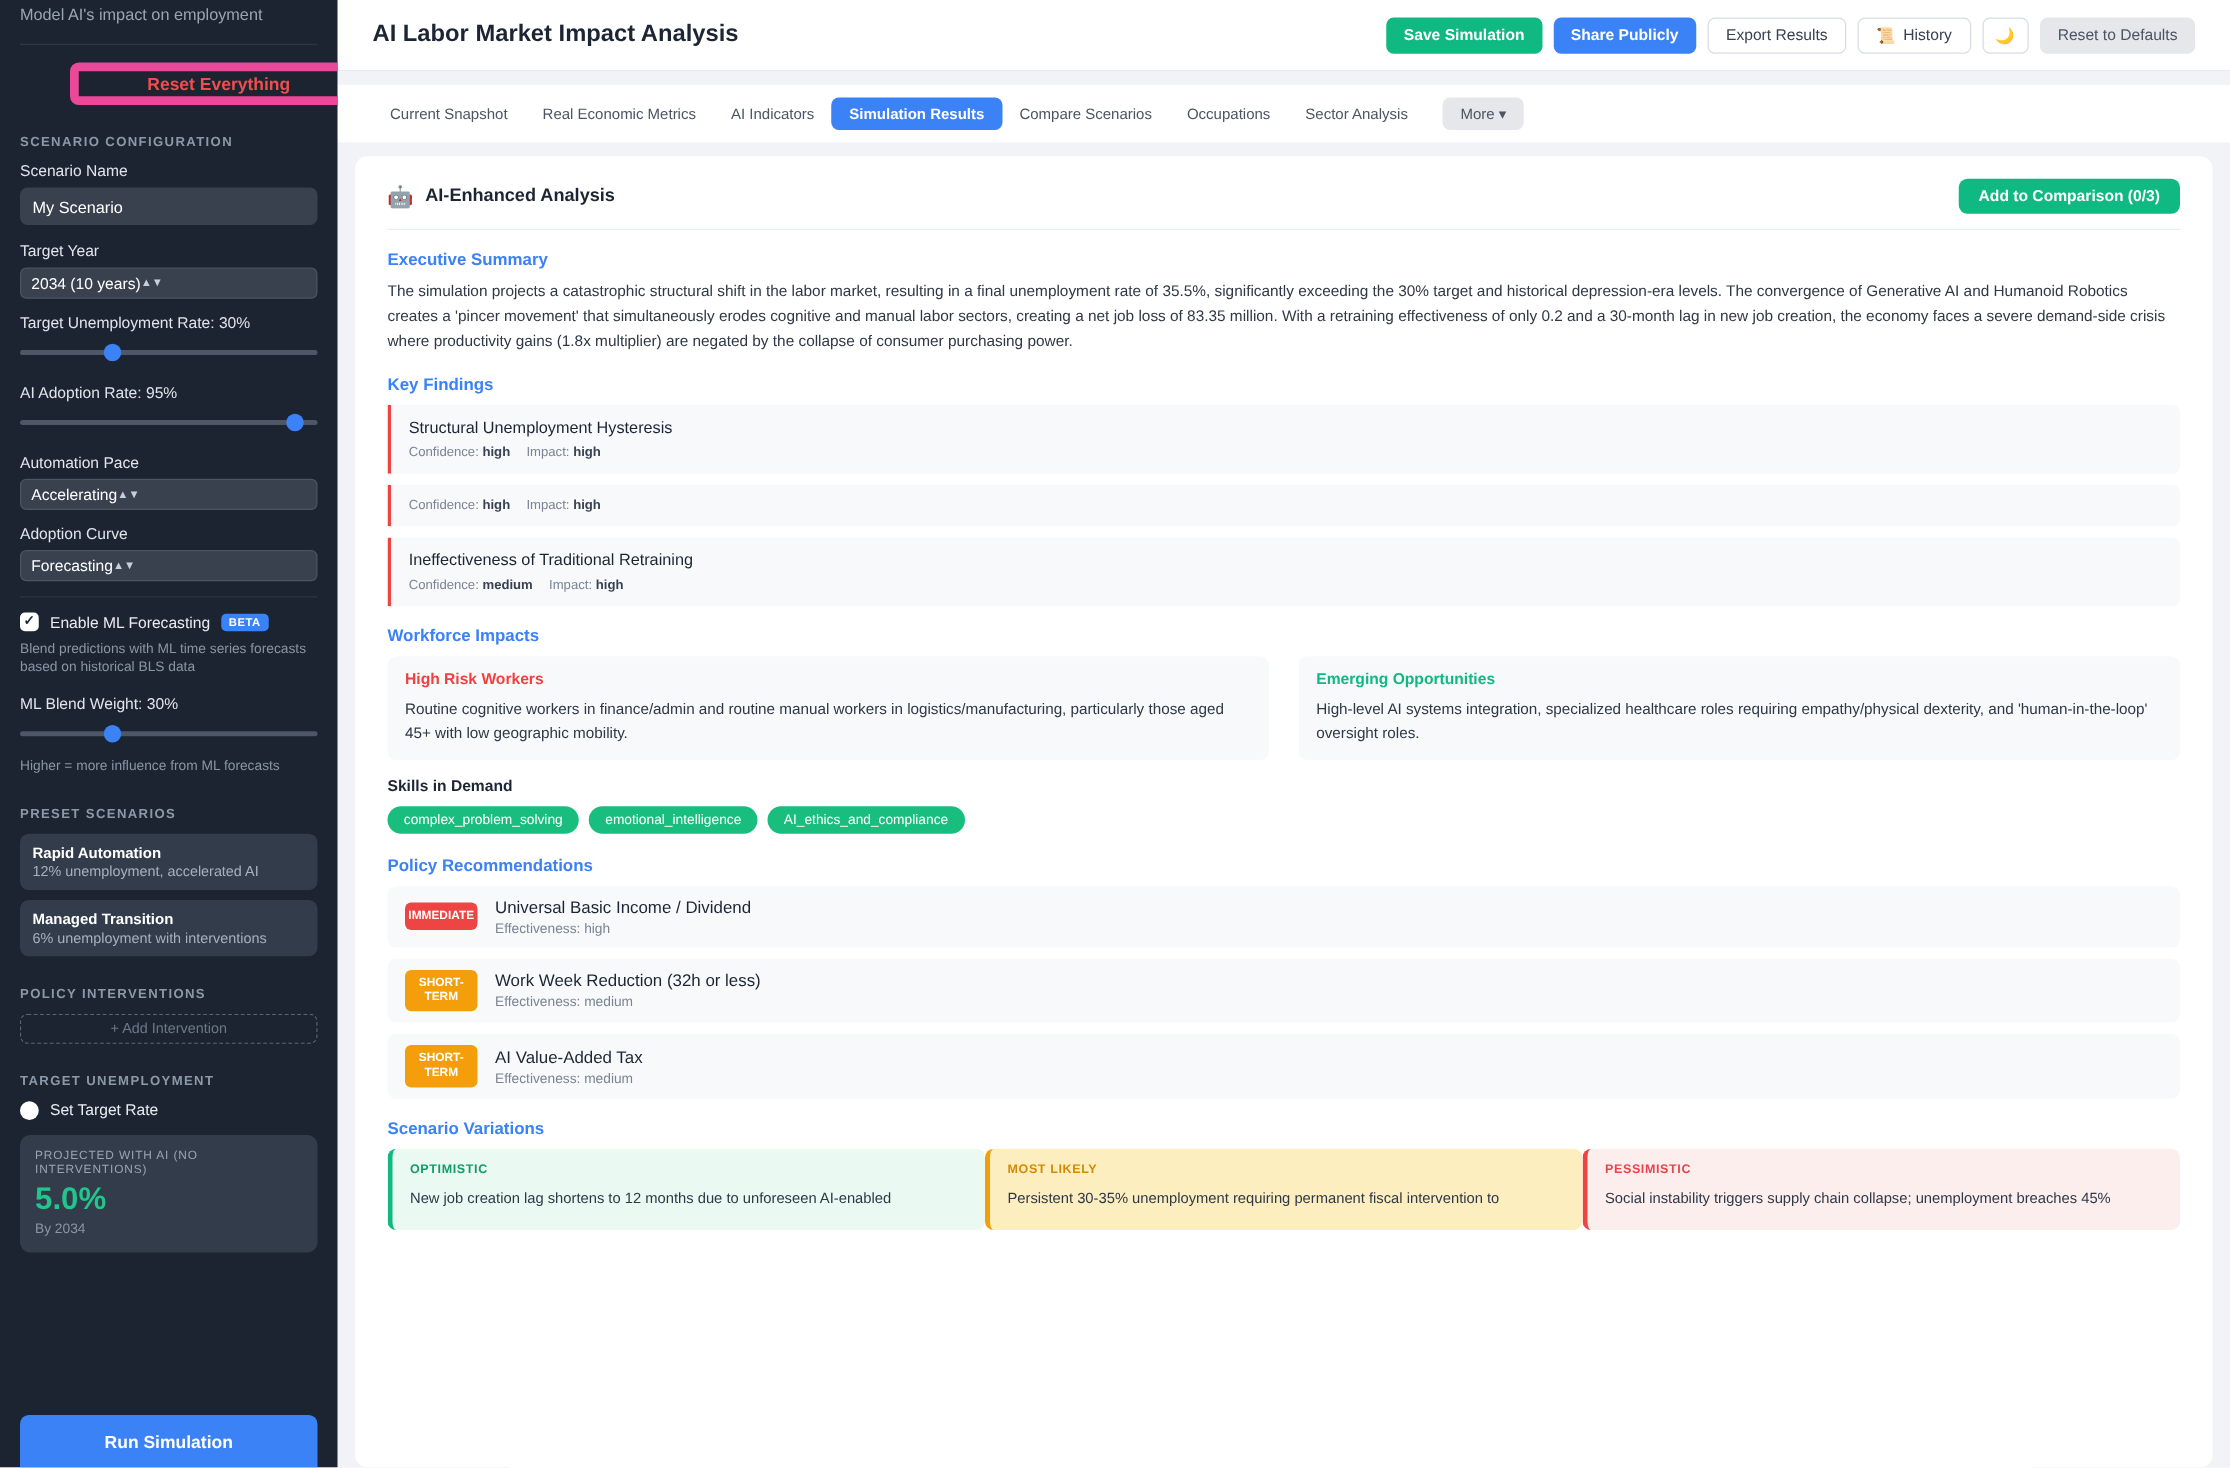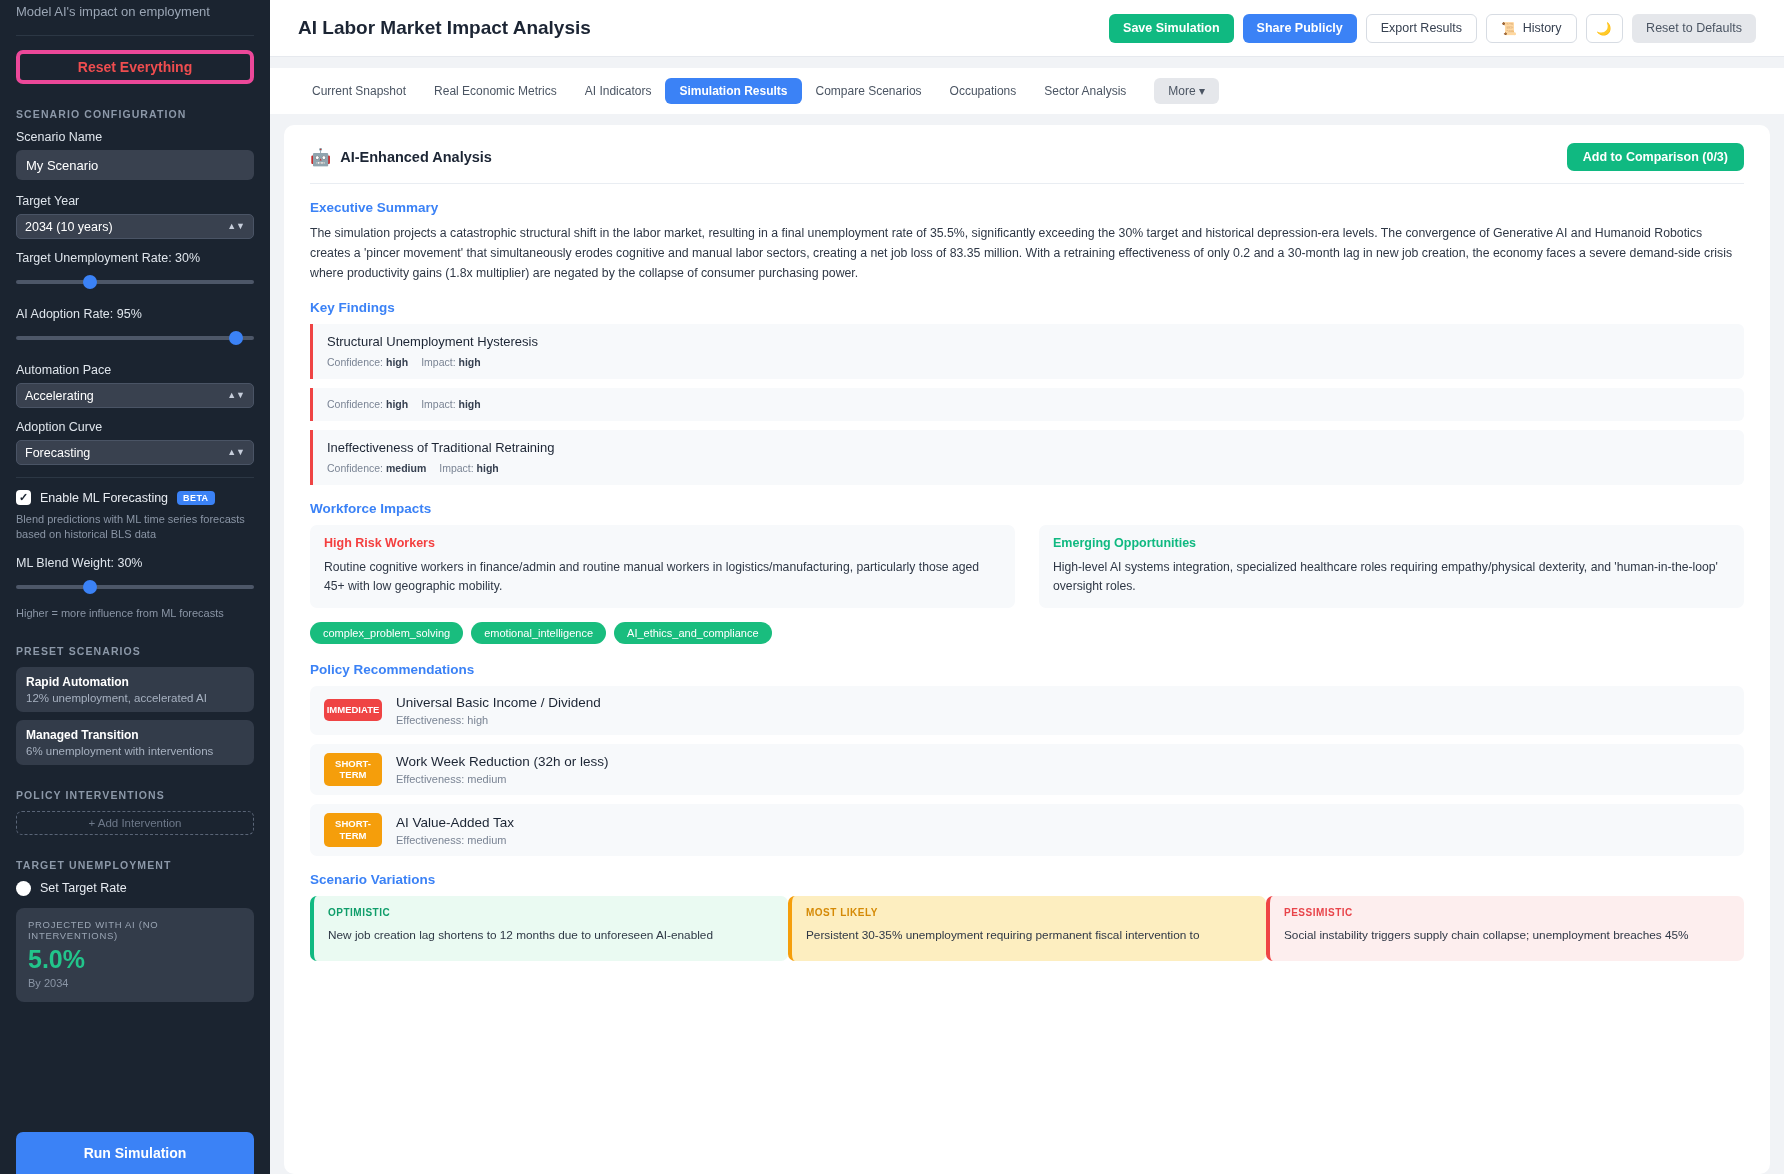--- a/index.html
+++ b/index.html
@@ -21,47 +21,47 @@
     position: relative;
     color: #e8ecf2;
   }
   .sb-subtitle {
     font-size: 13px; color: #9aa5b4;
     padding-top: 4px; padding-bottom: 12px;
   }
   .sb-divider { height: 1px; background: #2c3744; margin: 4px 0 14px; }
   .reset-everything {
     width: 100%; height: 34px;
-    border: 4px solid #ec4899; border-radius: 7px;
+    border: 7px solid #ec4899; border-radius: 7px;
     background: transparent; color: #ef4d4f;
     font-size: 14px; font-weight: 700;
     font-family: "Liberation Sans", sans-serif;
     cursor: pointer;
-    display: flex; align-items: center; justify-content: center;
+    display: flex; align-items: center; justify-content: center; margin-left: 40px;
   }
   .sb-section-label {
     font-size: 10.5px; letter-spacing: 1.1px; font-weight: 700;
     color: #8c98a8; text-transform: uppercase;
     margin-top: 24px; margin-bottom: 10px;
   }
   .sb-field-label { font-size: 12.5px; color: #dfe5ec; margin-bottom: 6px; font-weight: 400;}
   .sb-input {
     width: 100%; height: 30px;
     background: #39414f; border: none; border-radius: 6px;
     color: #ffffff; font-size: 13px; padding: 0 10px;
     font-family: "Liberation Sans", sans-serif;
     margin-bottom: 14px;
   }
   .sb-select {
     width: 100%; height: 25px;
     background: #39414f; border: 1px solid #4a5465; border-radius: 5px;
     color: #ffffff; font-size: 12.5px; padding: 0 8px;
     font-family: "Liberation Sans", sans-serif;
     margin-bottom: 12px;
-    display: flex; align-items: center; justify-content: space-between;
+    display: flex; align-items: center; justify-content: flex-start;
     cursor: pointer;
   }
   .sb-select .chev { font-size: 9px; color: #c7cedb; line-height: 1; }
   .slider-wrap { position: relative; height: 22px; margin-bottom: 8px; }
   .slider-track {
     position: absolute; top: 9px; left: 0; right: 0; height: 4px;
     background: #4d5768; border-radius: 3px;
   }
   .slider-thumb {
     position: absolute; top: 4px; width: 14px; height: 14px;
@@ -371,20 +371,21 @@
         <div class="wf-card">
           <div class="wf-title-red">High Risk Workers</div>
           <div class="wf-text">Routine cognitive workers in finance/admin and routine manual workers in logistics/manufacturing, particularly those aged 45+ with low geographic mobility.</div>
         </div>
         <div class="wf-card">
           <div class="wf-title-green">Emerging Opportunities</div>
           <div class="wf-text">High-level AI systems integration, specialized healthcare roles requiring empathy/physical dexterity, and 'human-in-the-loop' oversight roles.</div>
         </div>
       </div>
 
+      <div class="skills-label">Skills in Demand</div>
       <div class="skill-row">
         <span class="skill-tag">complex_problem_solving</span>
         <span class="skill-tag">emotional_intelligence</span>
         <span class="skill-tag">AI_ethics_and_compliance</span>
       </div>
 
       <div class="sec-title">Policy Recommendations</div>
 
       <div class="policy">
         <div class="policy-badge badge-immediate">IMMEDIATE</div>

